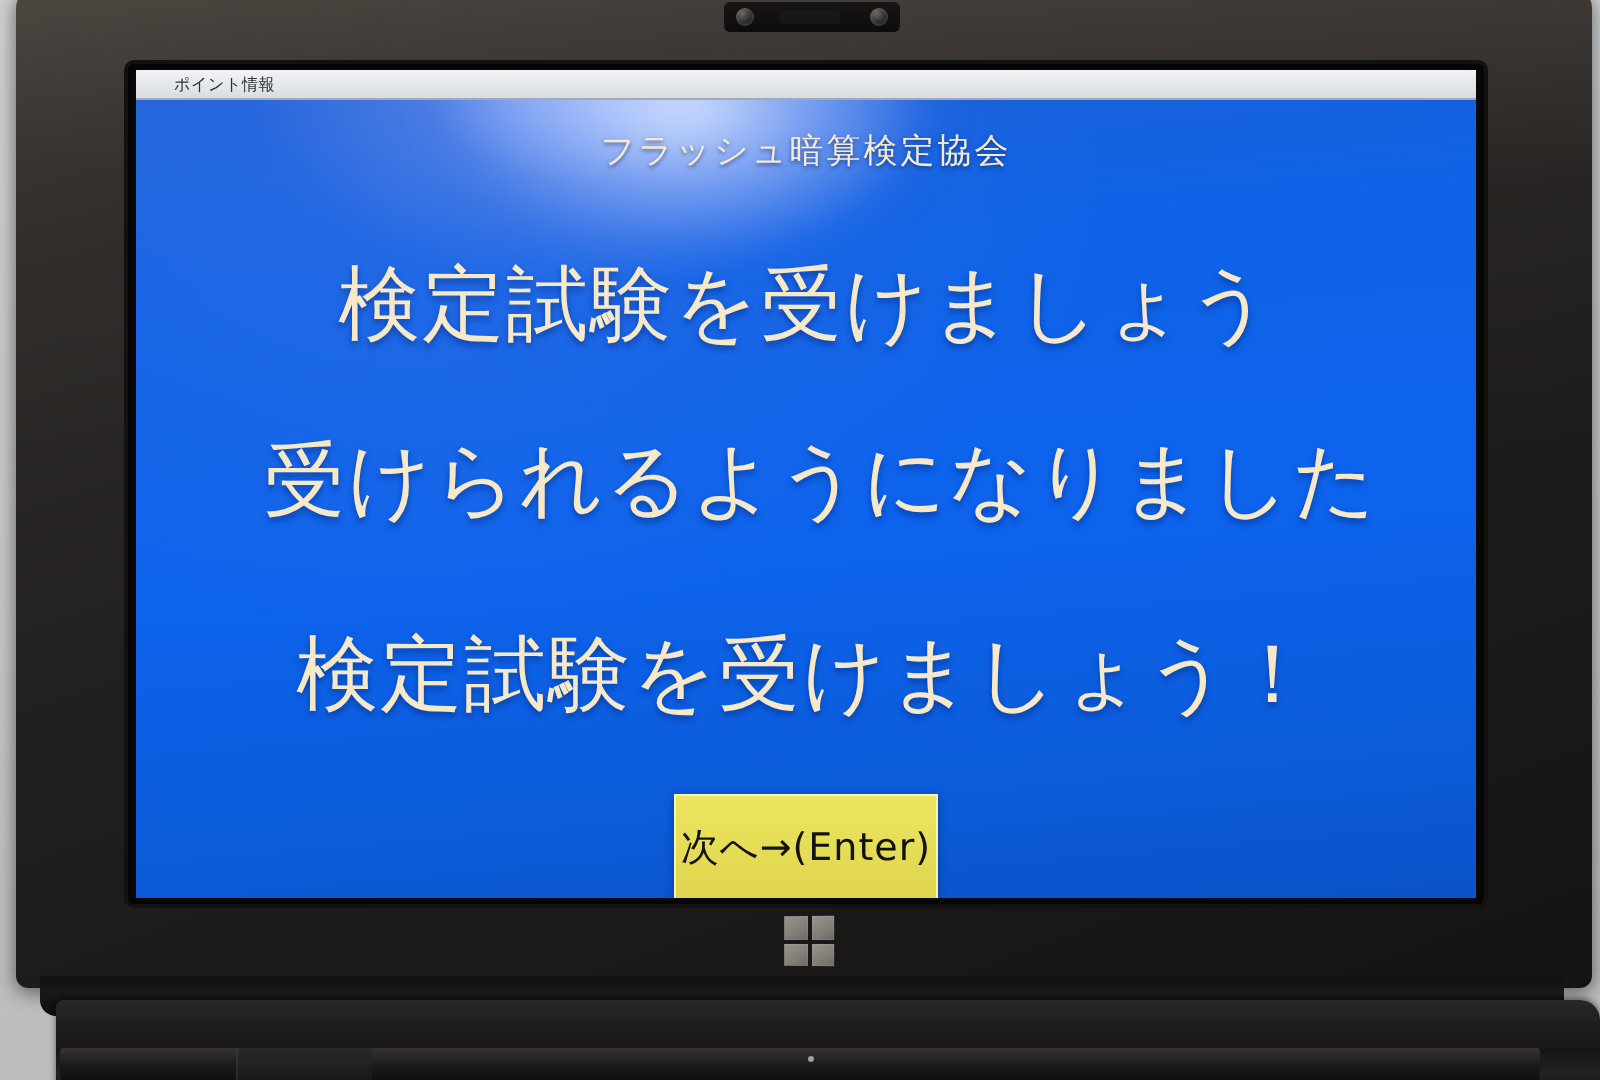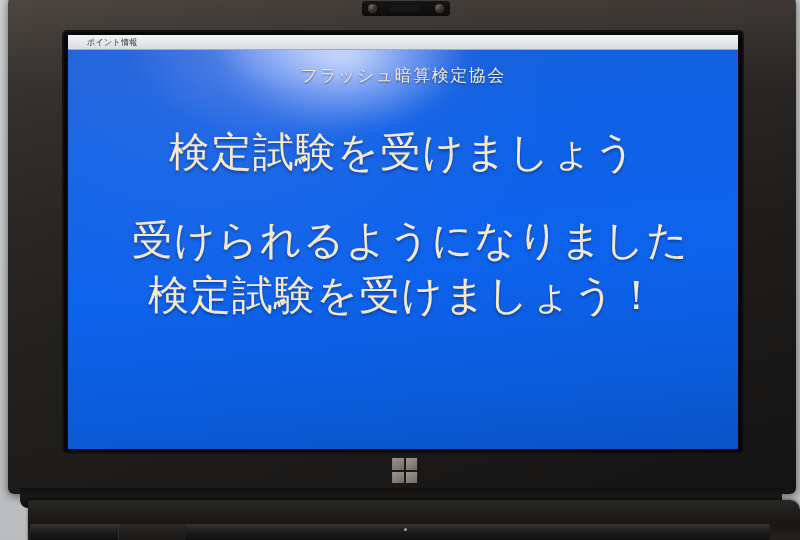--- a/index.html
+++ b/index.html
@@ -169,21 +169,21 @@
     text-align: center;
     color: #f6e9c9;
     font-size: 41px;
     letter-spacing: 1px;
     font-family: "DejaVu Sans", sans-serif;
     text-shadow: 0 2px 3px rgba(0,25,95,0.45);
     white-space: nowrap;
   }
   .headline.l1 { margin-top: 38px; }
   .headline.l2 { margin-top: 33px; padding-left: 15px; }
-  .headline.l3 { }
+  .headline.l3 { margin-top: 42px; }
 
   .next-button-wrap {
     position: relative;
     display: flex;
     justify-content: center;
     margin-top: 32px;
   }
   .next-button {
     background: linear-gradient(180deg, #ece35f 0%, #e7de58 45%, #ded44e 100%);
     border: 1px solid #f7f3b4;
@@ -303,20 +303,23 @@
 
       <div class="app-body">
         <div class="glare"></div>
 
         <div class="org-title">フラッシュ暗算検定協会</div>
 
         <div class="headline l1">検定試験を受けましょう</div>
         <div class="headline l2">受けられるようになりました</div>
         <div class="headline l3">検定試験を受けましょう！</div>
 
+        <div class="next-button-wrap">
+          <div class="next-button">次へ→(Enter)</div>
+        </div>
       </div>
 
     </div>
   </div>
 
   <div class="win-button">
     <div class="win-logo">
       <div class="win-pane"></div>
       <div class="win-pane"></div>
       <div class="win-pane"></div>

